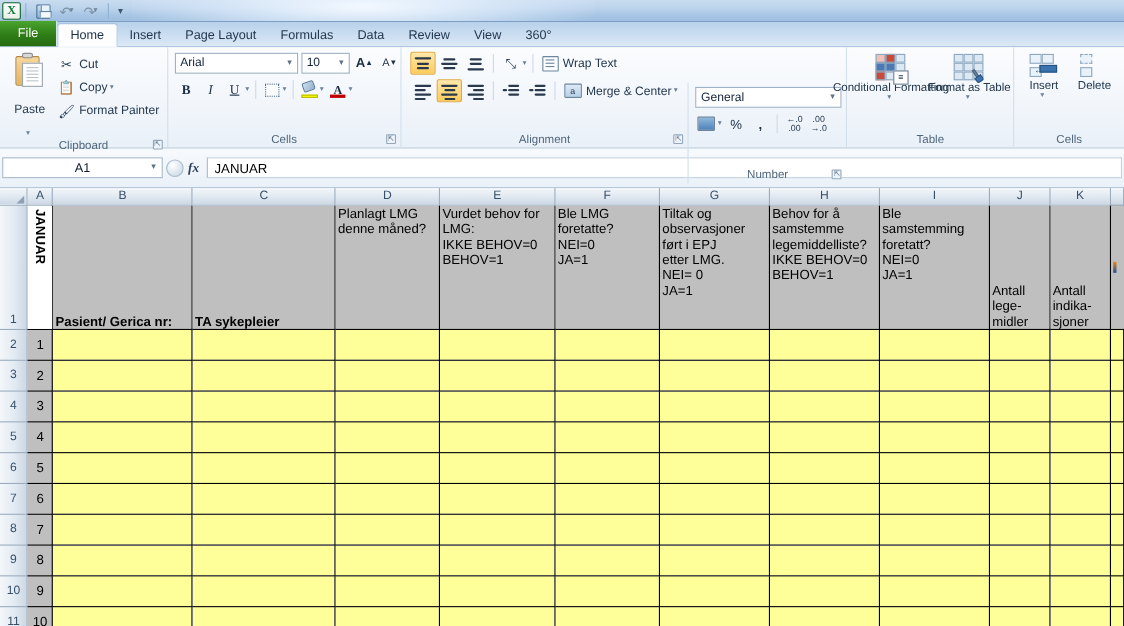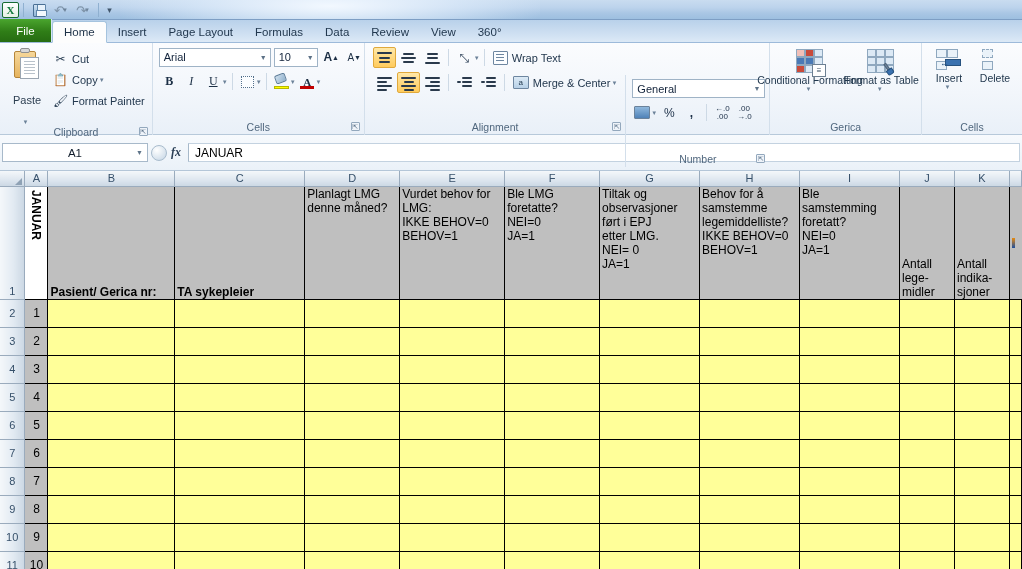--- a/index.html
+++ b/index.html
@@ -530,21 +530,21 @@
               <i class="handle"></i>
               <i class="head"></i>
             </span>
         </div>
         <div class="cap">Format
 as Table</div>
         <div class="caret">▼</div>
       </div>
     </div>
     <div class="rlabel">
-      <span>Gerica</span>
+      <span>Table</span>
     </div>
   </div>
 
   <div class="rgroup g-cells">
     <div class="rbody" style="justify-content:space-around;padding-top:4px;">
       <div class="bigbtn" style="width:46px">
         <div class="cellic">
           <i style="position:absolute;left:0;top:0;width:11px;height:9px;border:1px solid #8fa8bf;background:#eaf2f9"></i>
           <i style="position:absolute;left:11px;top:0;width:11px;height:9px;border:1px solid #8fa8bf;background:#eaf2f9"></i>
           <i style="position:absolute;left:0;top:12px;width:11px;height:9px;border:1px solid #8fa8bf;background:#eaf2f9"></i>

